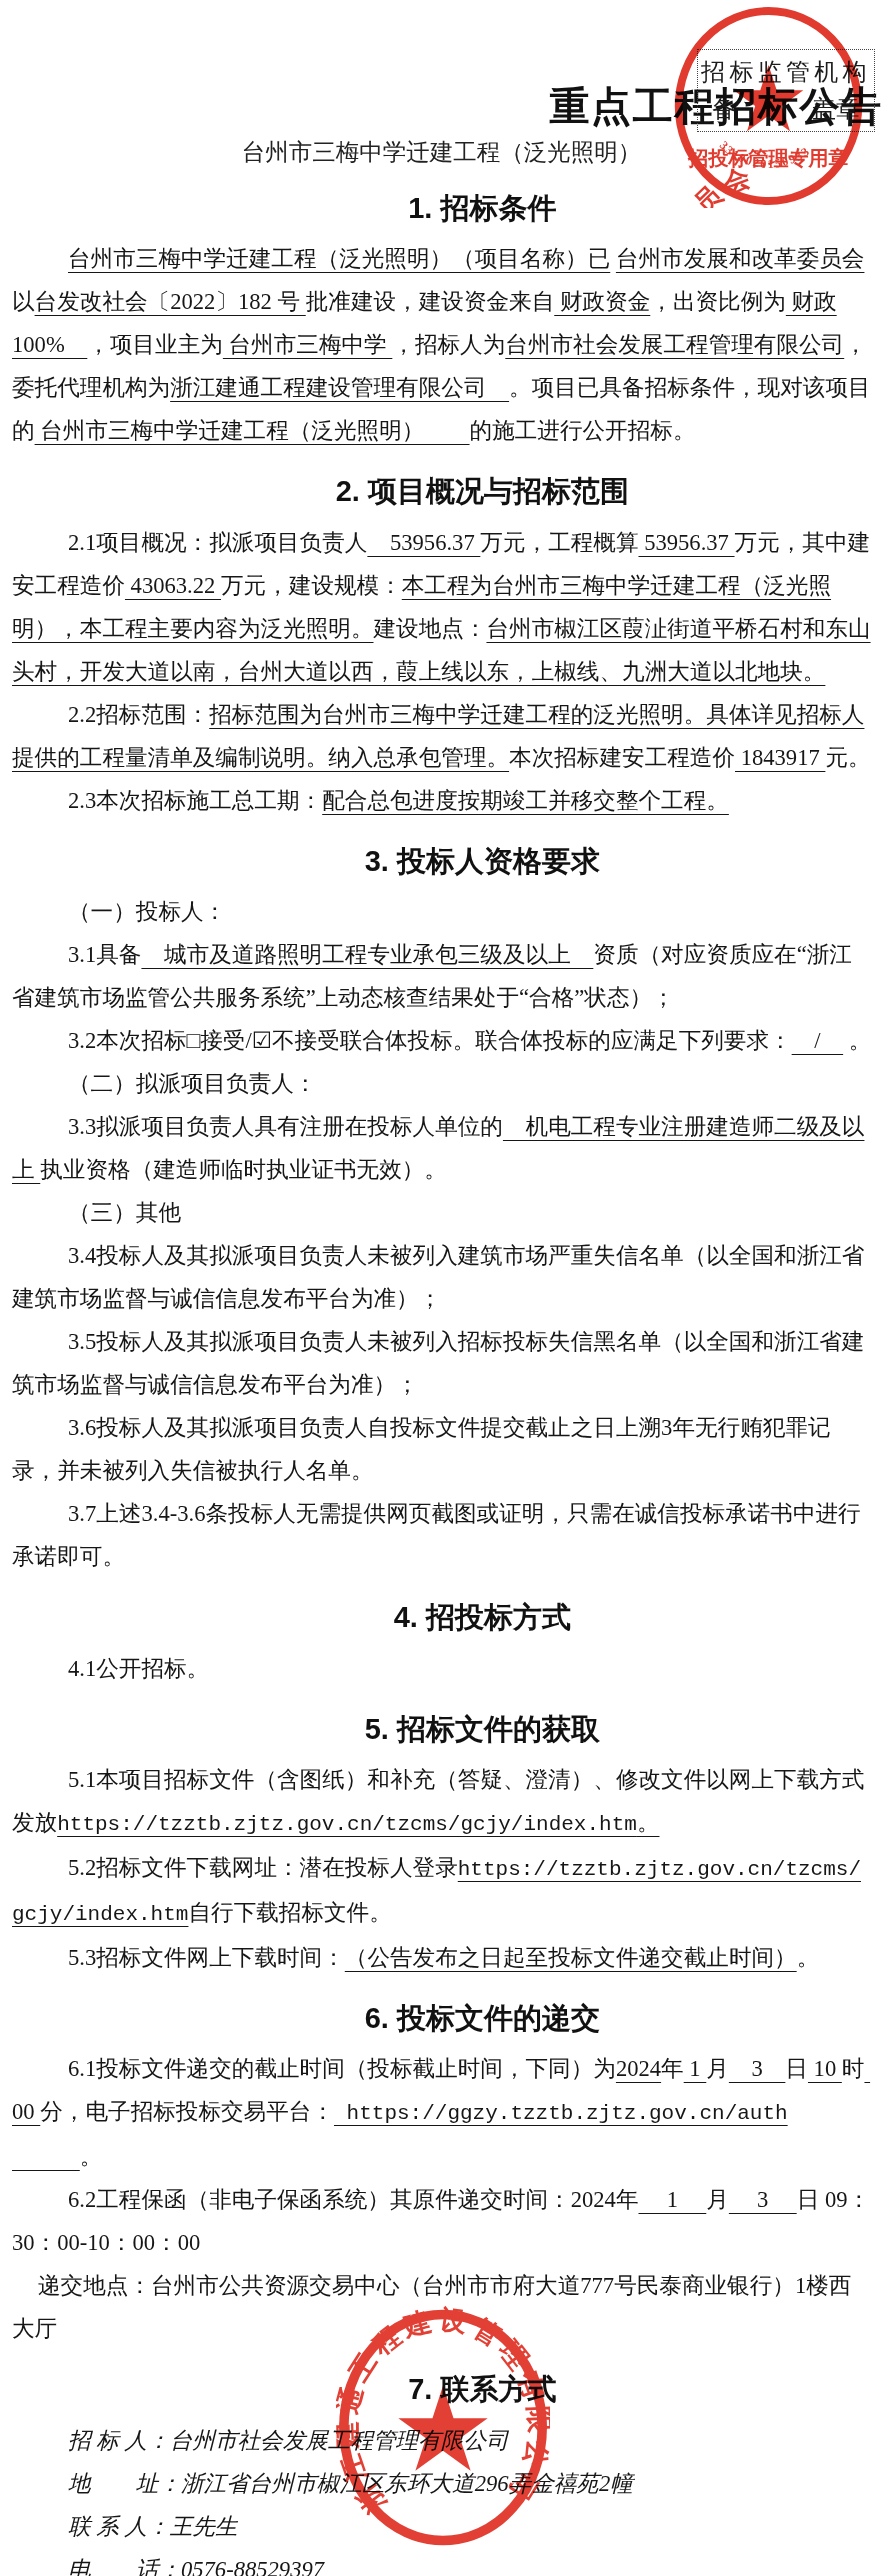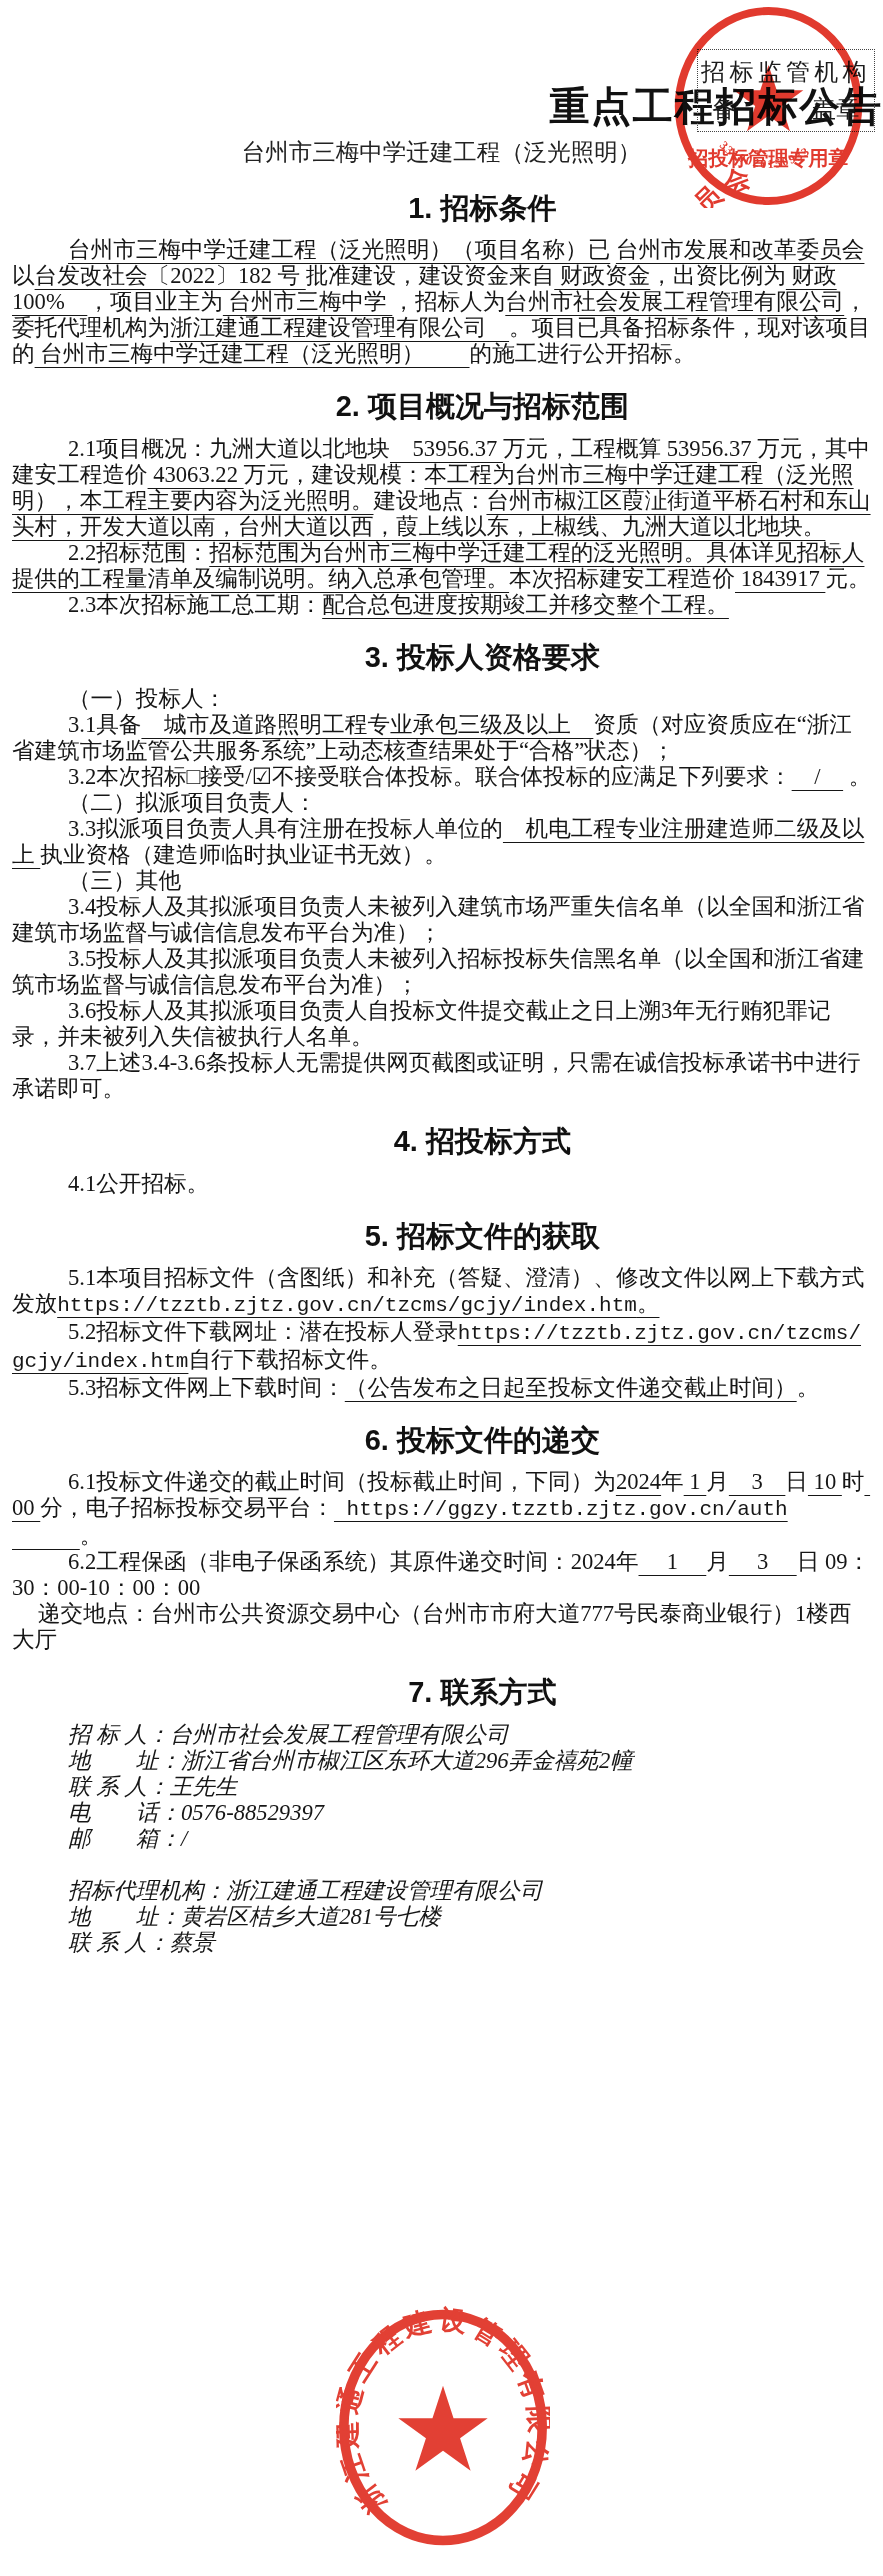--- a/index.html
+++ b/index.html
@@ -4,21 +4,21 @@
 <style>
   html,body{margin:0;padding:0;background:#ffffff;}
   .page{position:relative;width:883px;height:2576px;background:#ffffff;overflow:hidden;
         color:#161616;font-family:"Liberation Serif","DejaVu Serif",serif;}
   .doc-title{margin-top:84px;text-align:right;font-family:"Liberation Sans","DejaVu Sans",sans-serif;
              font-weight:bold;font-size:40px;line-height:45px;letter-spacing:1.7px;color:#111;}
   .doc-subtitle{margin-top:7px;text-align:center;font-size:23.5px;line-height:33px;color:#222;}
   .body-flow{padding:0 10.4px 0 12px;}
   .heading{font-family:"Liberation Sans","DejaVu Sans",sans-serif;font-weight:bold;
            font-size:29px;line-height:37px;margin:21px 0 10.4px 80px;color:#111;text-align:center;}
-  .para{font-size:22.6px;line-height:26px;text-indent:56px;white-space:pre-wrap;word-break:break-word;margin:0;}
+  .para{font-size:22.6px;line-height:43px;text-indent:56px;white-space:pre-wrap;word-break:break-word;margin:0;}
   .para.small-indent{text-indent:26px;}
   .para.contact{text-indent:0;margin-left:56px;font-style:italic;}
   .u{text-decoration:underline;text-underline-offset:6px;text-decoration-thickness:1.3px;}
   .mono{font-family:"Liberation Mono","DejaVu Sans Mono",monospace;font-size:21px;word-break:break-all;}
   .gap{height:26px;}
   
   .monitor-box{position:absolute;left:697px;top:49px;width:178px;height:83px;
                border:1.7px dotted #444;z-index:1;box-sizing:border-box;}
   .mb-line1{margin-top:3.5px;text-align:center;font-size:24px;line-height:37px;letter-spacing:4.3px;color:#1c1c1c;}
   .mb-line2{display:flex;justify-content:space-between;padding:0 14px;font-size:24px;line-height:37px;color:#1c1c1c;}
@@ -56,21 +56,21 @@
     </text>
   </svg>
 
   <div class="doc-title">重点工程招标公告</div>
   <div class="doc-subtitle">台州市三梅中学迁建工程（泛光照明）</div>
 
   <div class="body-flow">
       <div class="heading">1. 招标条件</div>
       <div class="para"><span class="u">台州市三梅中学迁建工程（泛光照明）（项目名称）已</span><span> </span><span class="u">台州市发展和改革委员会</span><span> 以</span><span class="u">台发改社会〔2022〕182 号 </span><span>批准建设，建设资金来自</span><span class="u"> 财政资金</span><span>，出资比例为</span><span class="u"> 财政100%　</span><span>，项目业主为</span><span class="u"> 台州市三梅中学 </span><span>，招标人为</span><span class="u">台州市社会发展工程管理有限公司</span><span>，委托代理机构为</span><span class="u">浙江建通工程建设管理有限公司　</span><span>。项目已具备招标条件，现对该项目的</span><span class="u"> 台州市三梅中学迁建工程（泛光照明）　　</span><span>的施工进行公开招标。</span></div>
       <div class="heading">2. 项目概况与招标范围</div>
-      <div class="para"><span>2.1项目概况：九洲大道以北地块</span><span class="u">　53956.37 </span><span>万元，工程概算</span><span class="u"> 53956.37 </span><span>万元，其中建安工程造价</span><span class="u"> 43063.22 </span><span>万元，建设规模：</span><span class="u">本工程为台州市三梅中学迁建工程（泛光照明），本工程主要内容为泛光照明。</span><span>建设地点：</span><span class="u">台州市椒江区葭沚街道平桥石村和东山头村，开发大道以南，台州大道以西，葭上线以东，上椒线、九洲大道以北地块。</span></div>
+      <div class="para"><span>2.1项目概况：拟派项目负责人</span><span class="u">　53956.37 </span><span>万元，工程概算</span><span class="u"> 53956.37 </span><span>万元，其中建安工程造价</span><span class="u"> 43063.22 </span><span>万元，建设规模：</span><span class="u">本工程为台州市三梅中学迁建工程（泛光照明），本工程主要内容为泛光照明。</span><span>建设地点：</span><span class="u">台州市椒江区葭沚街道平桥石村和东山头村，开发大道以南，台州大道以西，葭上线以东，上椒线、九洲大道以北地块。</span></div>
       <div class="para"><span>2.2招标范围：</span><span class="u">招标范围为台州市三梅中学迁建工程的泛光照明。具体详见招标人提供的工程量清单及编制说明。纳入总承包管理。</span><span>本次招标建安工程造价</span><span class="u"> 1843917 </span><span>元。</span></div>
       <div class="para"><span>2.3本次招标施工总工期：</span><span class="u">配合总包进度按期竣工并移交整个工程。</span></div>
       <div class="heading">3. 投标人资格要求</div>
       <div class="para"><span>（一）投标人：</span></div>
       <div class="para"><span>3.1具备</span><span class="u">　城市及道路照明工程专业承包三级及以上　</span><span>资质（对应资质应在“浙江省建筑市场监管公共服务系统”上动态核查结果处于“合格”状态）；</span></div>
       <div class="para"><span>3.2本次招标□接受/☑不接受联合体投标。联合体投标的应满足下列要求：</span><span class="u">　/　</span><span> 。</span></div>
       <div class="para"><span>（二）拟派项目负责人：</span></div>
       <div class="para"><span>3.3拟派项目负责人具有注册在投标人单位的</span><span class="u">　机电工程专业注册建造师二级及以上 </span><span>执业资格（建造师临时执业证书无效）。</span></div>
       <div class="para"><span>（三）其他</span></div>
       <div class="para"><span>3.4投标人及其拟派项目负责人未被列入建筑市场严重失信名单（以全国和浙江省建筑市场监督与诚信信息发布平台为准）；</span></div>

